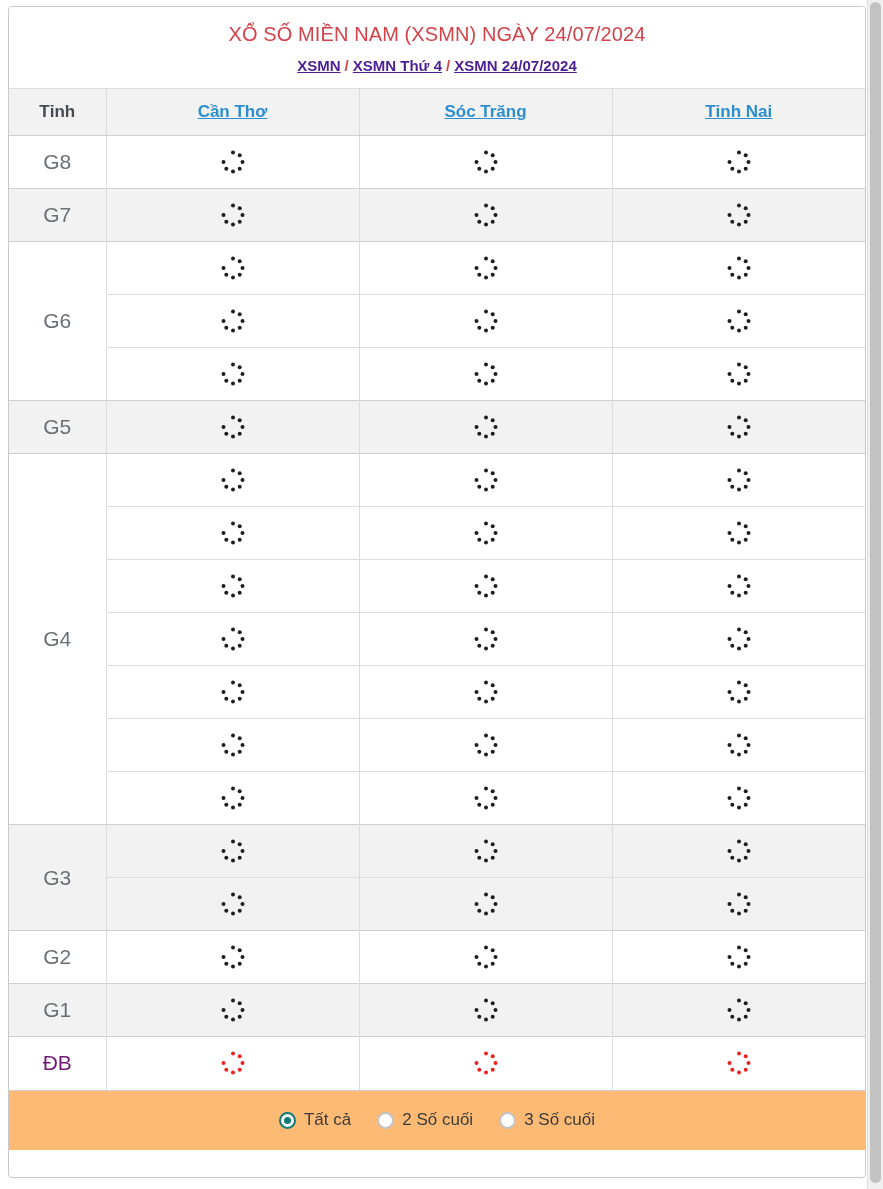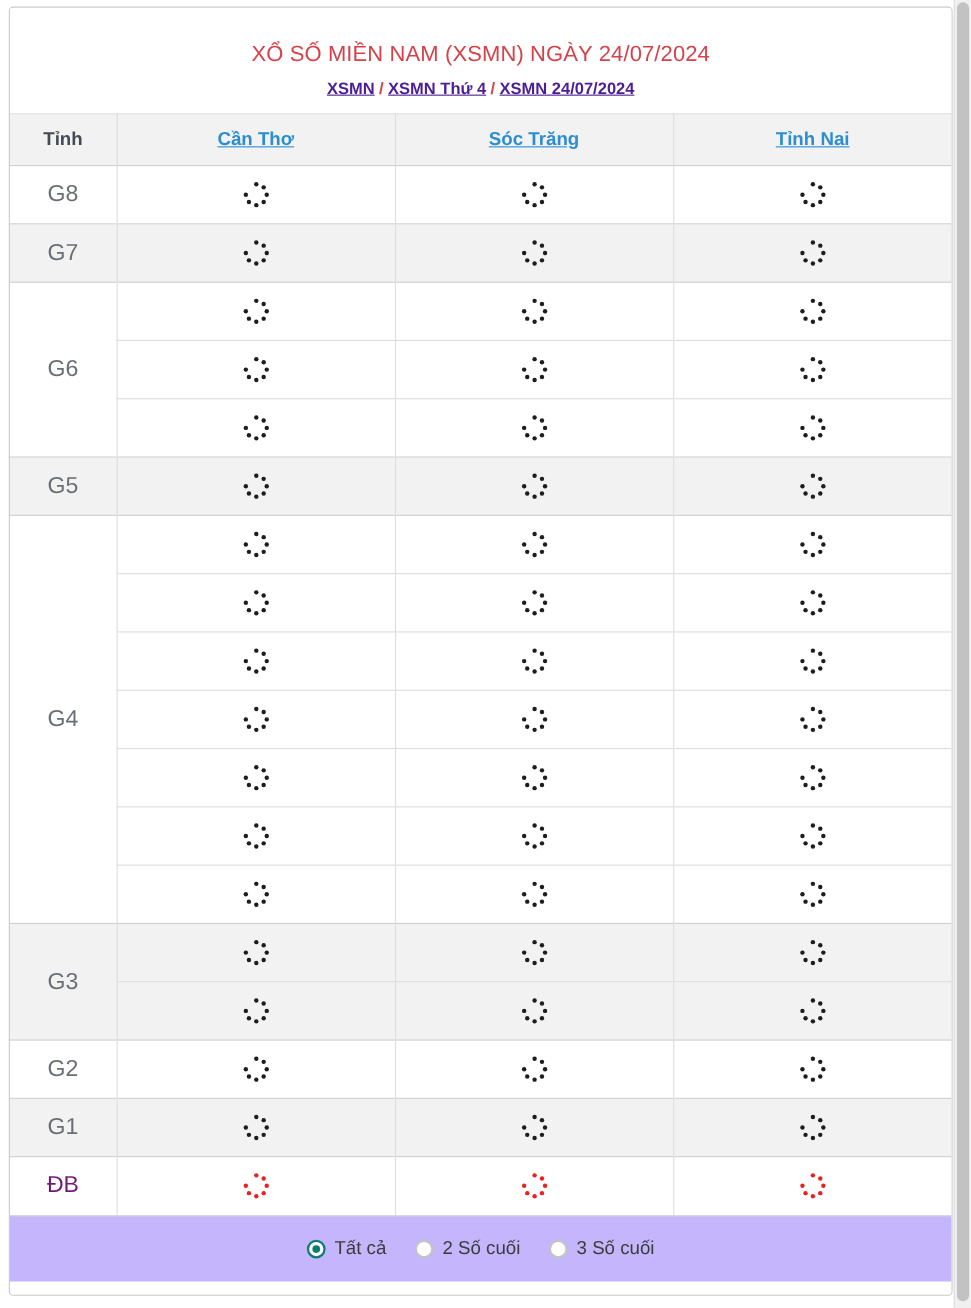--- a/index.html
+++ b/index.html
@@ -42,21 +42,20 @@
     text-align: center;
     background: #ffffff;
   }
   .hdr-title {
     color: #d4434a;
     font-size: 20px;
     line-height: 26px;
     font-weight: 400;
     letter-spacing: 0.1px;
     white-space: nowrap;
-    margin-top: 15px;
   }
   .crumbs {
     margin-top: 9px;
     font-size: 15px;
     line-height: 20px;
     white-space: nowrap;
   }
   .crumbs a {
     color: #4c1d95;
     text-decoration: underline;
@@ -146,21 +145,21 @@
   .spin i:nth-child(7) { transform: translate(-9.5px, 0px); }
 
   
   .footer {
     height: 60px;
     border-top: 1px solid #cfcfcf;
     display: flex;
     align-items: center;
     justify-content: center;
     gap: 26px;
-    background: #c4b5fd;
+    background: #fdba74;
   }
   .radio-opt {
     display: inline-flex;
     align-items: center;
     gap: 8px;
     font-size: 17px;
     color: #3b3b3b;
     cursor: pointer;
     white-space: nowrap;
   }

